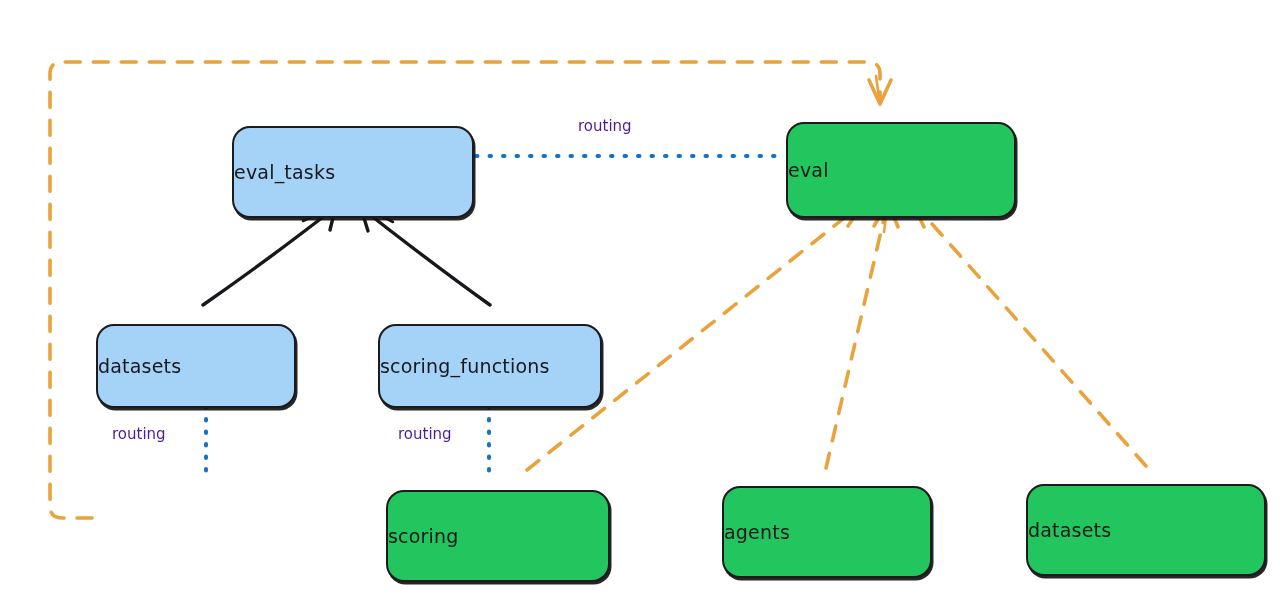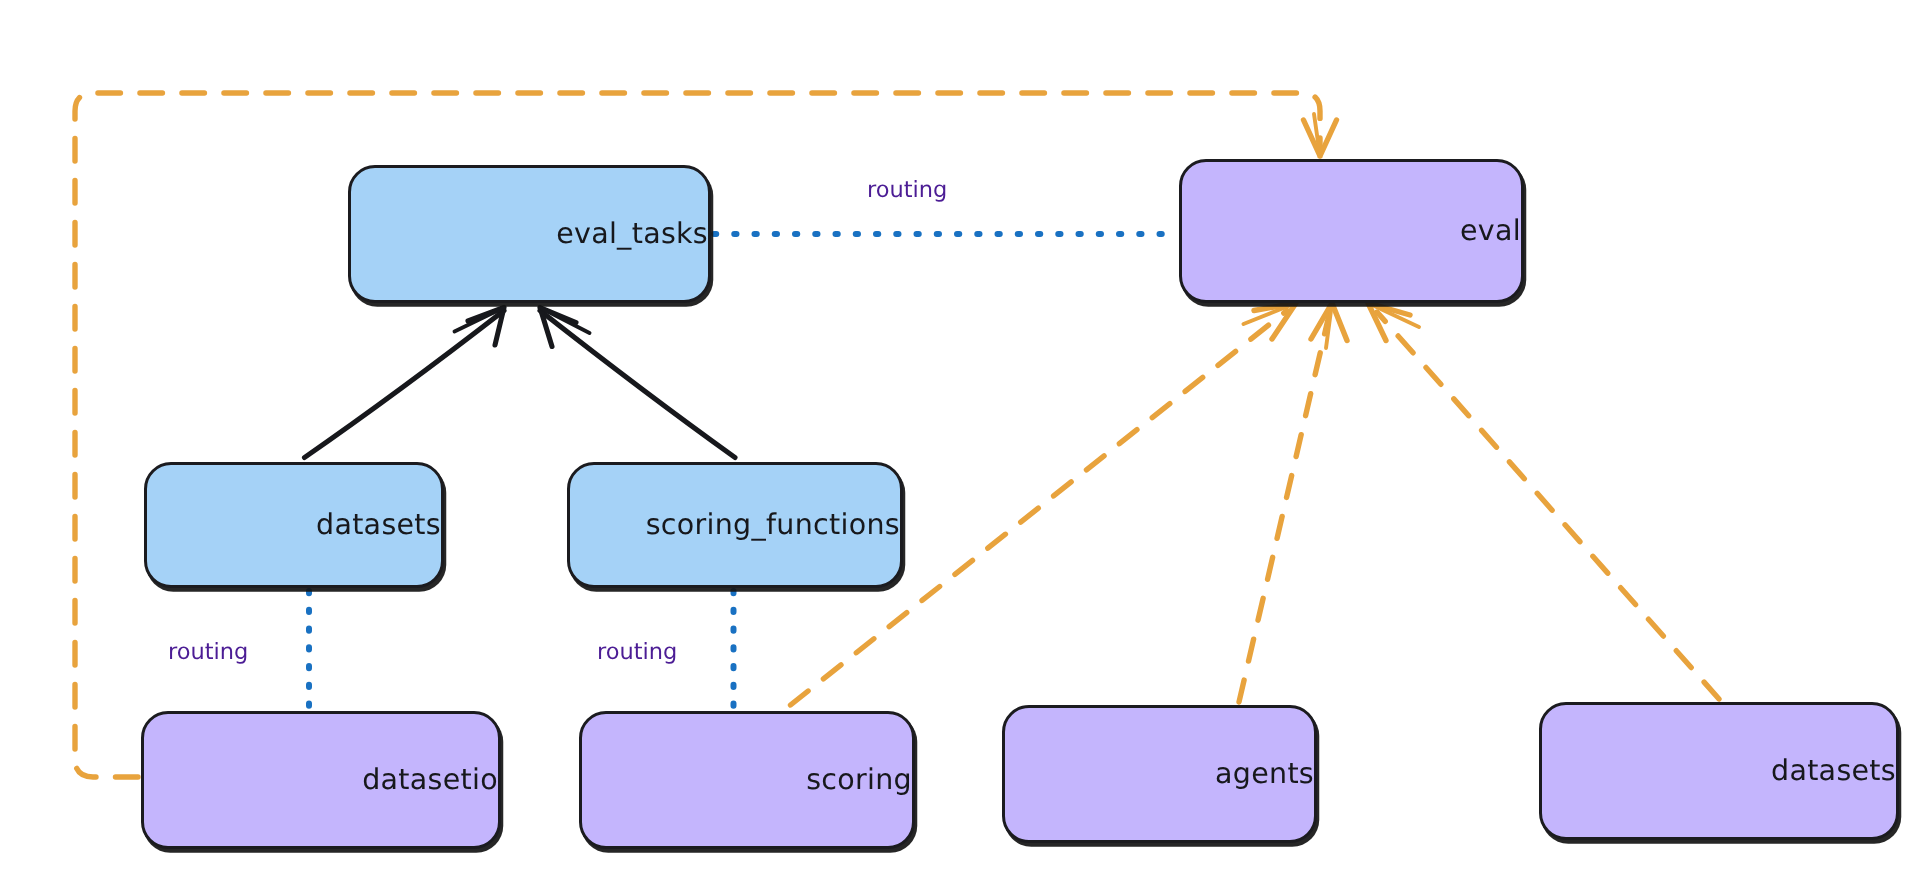--- a/index.html
+++ b/index.html
@@ -25,30 +25,31 @@
     left: 0;
     top: 0;
     width: 1280px;
     height: 596px;
   }
   .node {
     position: absolute;
     box-sizing: border-box;
     display: flex;
     align-items: center;
-    justify-content: flex-end;
+    justify-content: flex-start;
     border: 2.6px solid #1b1b1f;
     border-radius: 18px;
     box-shadow: 1.5px 2.5px 0 0 rgba(20,20,20,0.92);
+    margin-top: 16px;
   }
   .node-api {
     background: #a5d2f7;
   }
   .node-provider {
-    background: #c4b5fd;
+    background: #22c55e;
   }
   .node-label {
     font-family: "DejaVu Sans", sans-serif;
     font-size: 19px;
     font-weight: 400;
     color: #17181c;
     letter-spacing: 0.2px;
     white-space: nowrap;
     user-select: none;
   }
@@ -122,33 +123,30 @@
   </div>
 
   <div class="node node-provider" style="left:786px; top:106px; width:230px; height:96px;">
     <span class="node-label">eval</span>
   </div>
 
   <div class="node node-api" style="left:96px; top:308px; width:200px; height:84px;">
     <span class="node-label">datasets</span>
   </div>
 
-  <div class="node node-api" style="left:378px; top:308px; width:224px; height:84px;padding-left:44px;">
+  <div class="node node-api" style="left:378px; top:308px; width:224px; height:84px;">
     <span class="node-label">scoring_functions</span>
   </div>
 
-  <div class="node node-provider" style="left:94px; top:474px; width:240px; height:92px;">
-    <span class="node-label">datasetio</span>
-  </div>
 
   <div class="node node-provider" style="left:386px; top:474px; width:224px; height:92px;">
     <span class="node-label">scoring</span>
   </div>
 
-  <div class="node node-provider" style="left:668px; top:470px; width:210px; height:92px;padding-left:32px;">
+  <div class="node node-provider" style="left:722px; top:470px; width:210px; height:92px;">
     <span class="node-label">agents</span>
   </div>
 
   <div class="node node-provider" style="left:1026px; top:468px; width:240px; height:92px;">
     <span class="node-label">datasets</span>
   </div>
 
   <span class="edge-label" style="left:578px; top:117px;">routing</span>
 
   <span class="edge-label" style="left:112px; top:425px;">routing</span>

